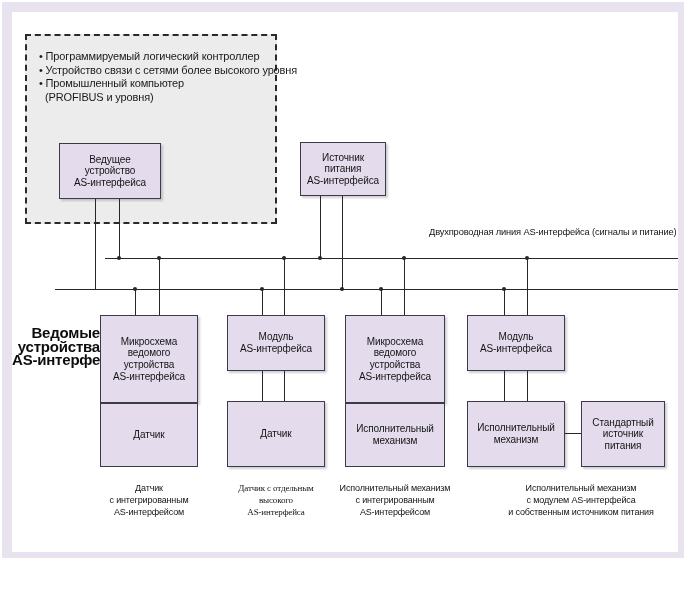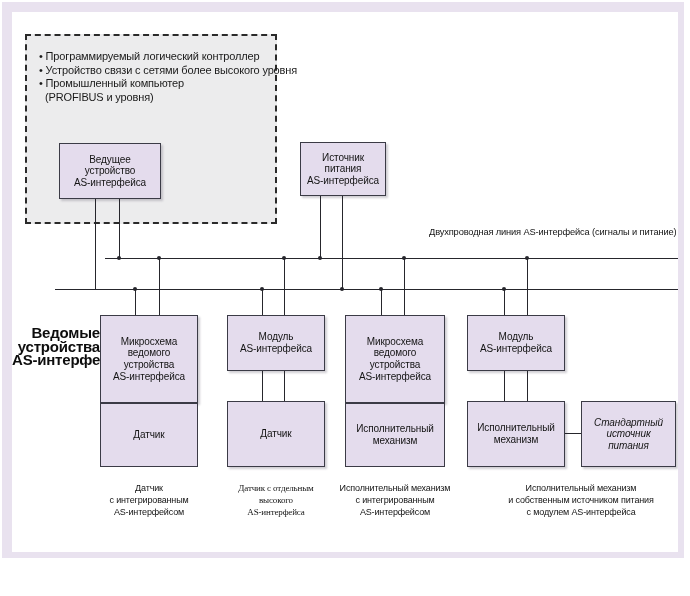--- a/index.html
+++ b/index.html
@@ -264,27 +264,27 @@
       <div class="wire wv" style="left:492px; top:359px; height:30px;"></div>
       <div class="wire wv" style="left:515px; top:359px; height:30px;"></div>
       <div class="pbox" style="left:455px; top:389px; width:98px; height:66px;">
         <span class="lbl">
           <span>Исполнительный</span><br>
           <span>механизм</span>
         </span>
       </div>
 
       <div class="wire wh" style="left:553px; top:421px; width:16px;"></div>
-      <div class="pbox" style="left:569px; top:389px; width:95px; height:66px;font-style:italic;">
+      <div class="pbox" style="left:569px; top:389px; width:84px; height:66px;">
         <span class="lbl">
           <span>Стандартный</span><br>
           <span>источник питания</span>
         </span>
       </div>
       <div class="caption" style="left:473px; top:470px; width:192px;">
         <div>Исполнительный механизм</div>
+        <div>с модулем AS-интерфейса</div>
         <div>и собственным источником питания</div>
-        <div>с модулем AS-интерфейса</div>
       </div>
 
     </div>
   </div>
 </div>
 
 </body></html>

